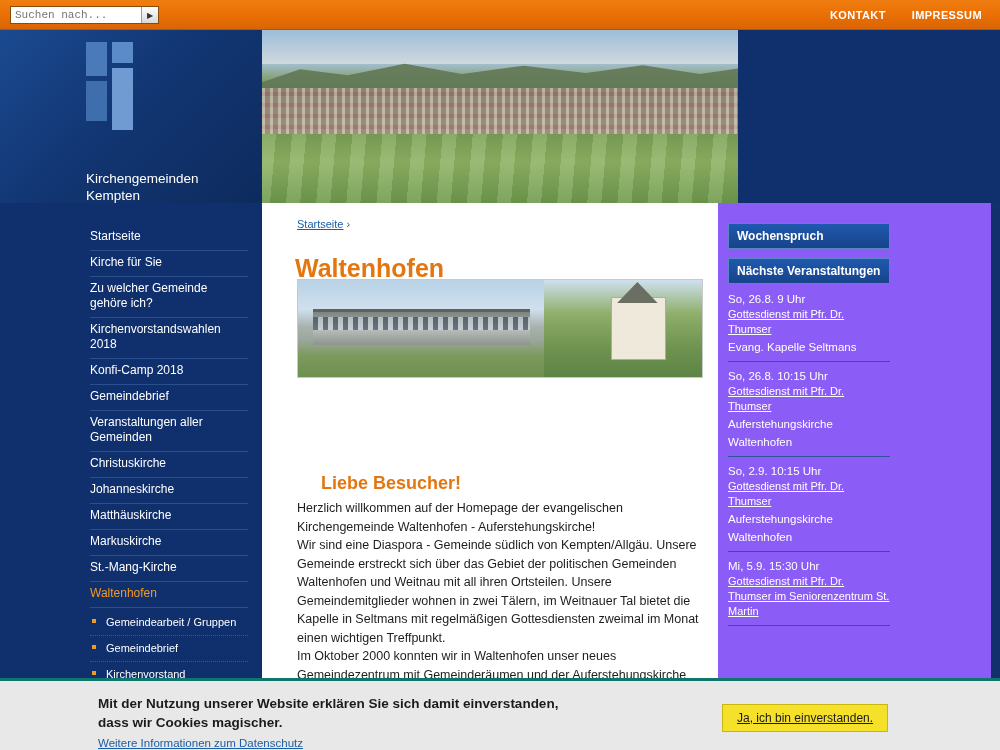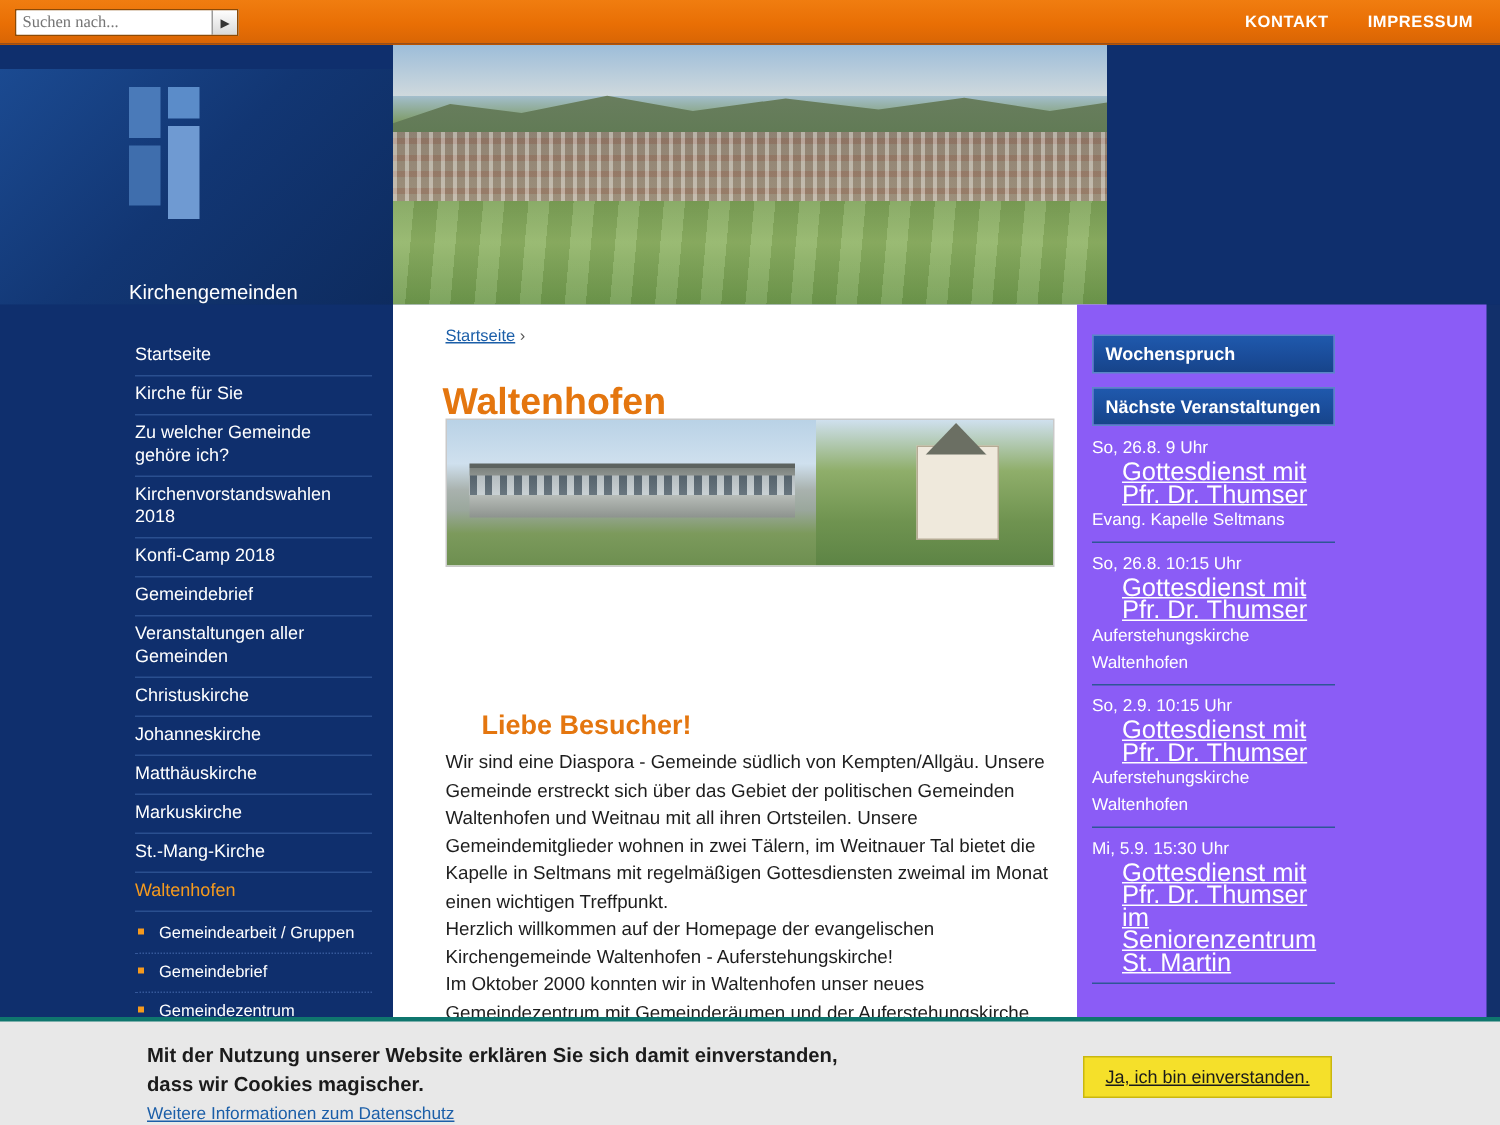--- a/index.html
+++ b/index.html
@@ -25,21 +25,21 @@
   .search-wrap {
     position: absolute; left: 10px; top: 6px;
     display: flex; align-items: stretch;
     border: 1px solid #8c4a06;
     background: #fff;
     height: 18px;
   }
   .search-wrap input {
     width: 130px; height: 16px; border: 0; outline: none;
     font-size: 11px; padding: 0 4px; color: #444;
-    font-family: Liberation Serif, serif;
+    font-family: Liberation Mono, monospace;
     background: #fff;
   }
   .search-btn {
     width: 17px; height: 16px;
     background: linear-gradient(to bottom, #fefefe, #d9d9d9);
     border-left: 1px solid #9b9b9b;
     display: flex; align-items: center; justify-content: center;
     font-size: 8px; color: #333; cursor: pointer;
   }
   .topnav {
@@ -50,21 +50,21 @@
     color: #ffffff; font-size: 11px; letter-spacing: .4px;
     text-decoration: none; font-weight: bold;
   }
 
   
   .header {
     position: absolute; left: 0; top: 30px; width: 1000px; height: 173px;
     background: #0f2f6d;
   }
   .header-left {
-    position: absolute; left: 0; top: 16px; width: 275px; height: 173px;
+    position: absolute; left: 0; top: 0; width: 275px; height: 173px;
     background: linear-gradient(135deg, #1b4a91 0%, #123673 45%, #0d2a5c 100%);
   }
   .logo {
     position: absolute; left: 86px; top: 12px; width: 60px; height: 90px;
   }
   .logo i {
     position: absolute; display: block; background: #4f7fc0;
   }
   .logo .b1 { left: 0; top: 0; width: 21px; height: 34px; background:#4a7ab9; }
   .logo .b2 { left: 26px; top: 0; width: 21px; height: 21px; background:#5b8cc9; }
@@ -204,21 +204,21 @@
     padding: 5px 8px;
   }
   #panel-woche { top: 20px; width: 162px; }
   #panel-veranst { top: 55px; width: 162px; }
   .events { position: absolute; left: 10px; top: 82px; width: 162px; }
   .event {
     border-bottom: 1px solid #2e5696;
     padding: 4px 0 6px 0;
   }
   .event .when { color: #ffffff; font-size: 11.5px; line-height: 15px; }
-  .event .title { display:block; color: #ffffff; font-size: 17px; line-height: 15px; text-decoration: underline; margin-left: 20px; }
+  .event .title { display:block; color: #ffffff; font-size: 11px; line-height: 15px; text-decoration: underline; }
   .event .place { color: #ffffff; font-size: 11.5px; line-height: 15px; }
 
   
   .cookie {
     position: absolute; left: 0; bottom: 0; width: 1000px; height: 72px;
     background: #e8e8e8; border-top: 3px solid #0f766e;
   }
   .cookie-text {
     position: absolute; left: 98px; top: 13px; width: 560px;
     font-size: 13.5px; font-weight: bold; color: #1b1b1b; line-height: 19px;
@@ -287,21 +287,20 @@
         <a href="#" class="navitem">Christuskirche</a>
         <a href="#" class="navitem">Johanneskirche</a>
         <a href="#" class="navitem">Matthäuskirche</a>
         <a href="#" class="navitem">Markuskirche</a>
         <a href="#" class="navitem">St.-Mang-Kirche</a>
         <a href="#" class="navitem active">Waltenhofen</a>
 
         <div class="subnav">
           <a href="#">Gemeindearbeit / Gruppen</a>
           <a href="#">Gemeindebrief</a>
-          <a href="#">Gemeindezentrum</a>
           <a href="#">Kirchenvorstand</a>
           <a href="#">Kontakt</a>
           <a href="#">Gottesdienste / Veranstaltungen</a>
 
         </div>
       </div>
     </div>
 
     <div class="center-col">
       <div class="breadcrumb">
@@ -311,22 +310,22 @@
       <h1 class="page-title">Waltenhofen</h1>
 
       <div class="hero">
         <div class="hero-a"></div>
         <div class="hero-b"></div>
       </div>
 
       <h2 class="content-h2">Liebe Besucher!</h2>
 
       <div class="content-body">
+        <p>Herzlich willkommen auf der Homepage der evangelischen Kirchengemeinde Waltenhofen - Auferstehungskirche!</p>
         <p>Wir sind eine Diaspora - Gemeinde südlich von Kempten/Allgäu. Unsere Gemeinde erstreckt sich über das Gebiet der politischen Gemeinden Waltenhofen und Weitnau mit all ihren Ortsteilen. Unsere Gemeindemitglieder wohnen in zwei Tälern, im Weitnauer Tal bietet die Kapelle in Seltmans mit regelmäßigen Gottesdiensten zweimal im Monat einen wichtigen Treffpunkt.</p>
-        <p>Herzlich willkommen auf der Homepage der evangelischen Kirchengemeinde Waltenhofen - Auferstehungskirche!</p>
         <p>Im Oktober 2000 konnten wir in Waltenhofen unser neues Gemeindezentrum mit Gemeinderäumen und der Auferstehungskirche einweihen. Dieses Zentrum bietet den Mittelpunkt vielseitiger Aktivitäten. Auf den folgenden Seiten können Sie sich näher über unsere Gemeindearbeit und über das zukunftsweisende Baukonzept unseres Gemeindezentrums informieren.</p>
       </div>
     </div>
 
     <div class="right-col">
       <div class="panel panel-head" id="panel-woche">Wochenspruch</div>
       <div class="panel panel-head" id="panel-veranst">Nächste Veranstaltungen</div>
 
       <div class="events">
         <div class="event">

